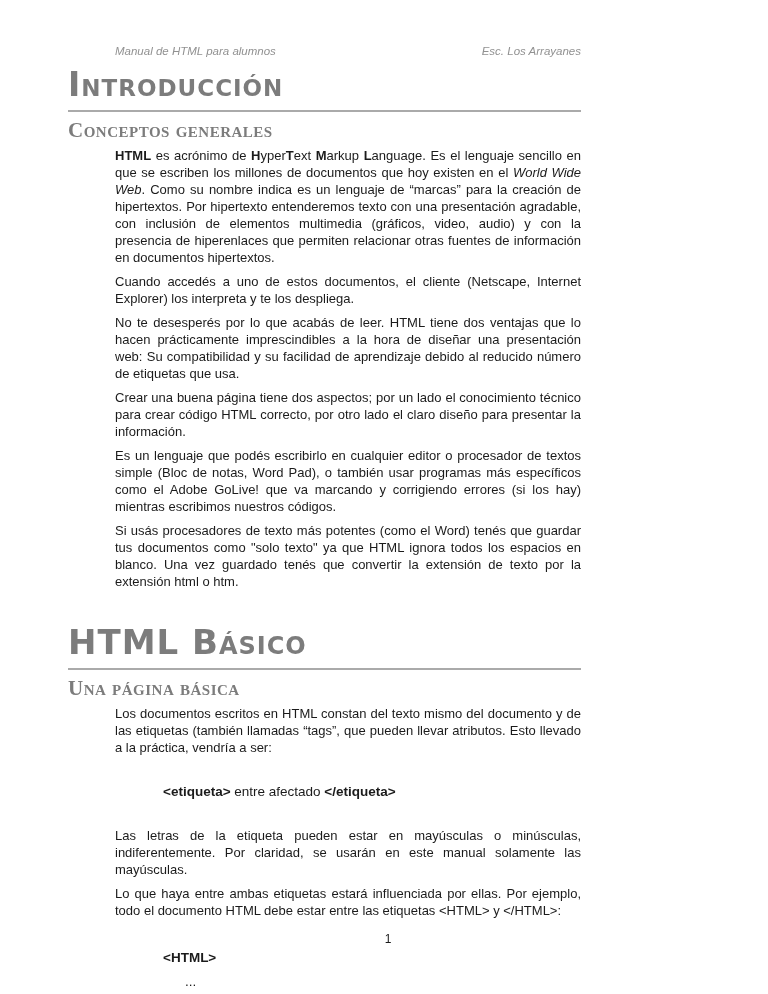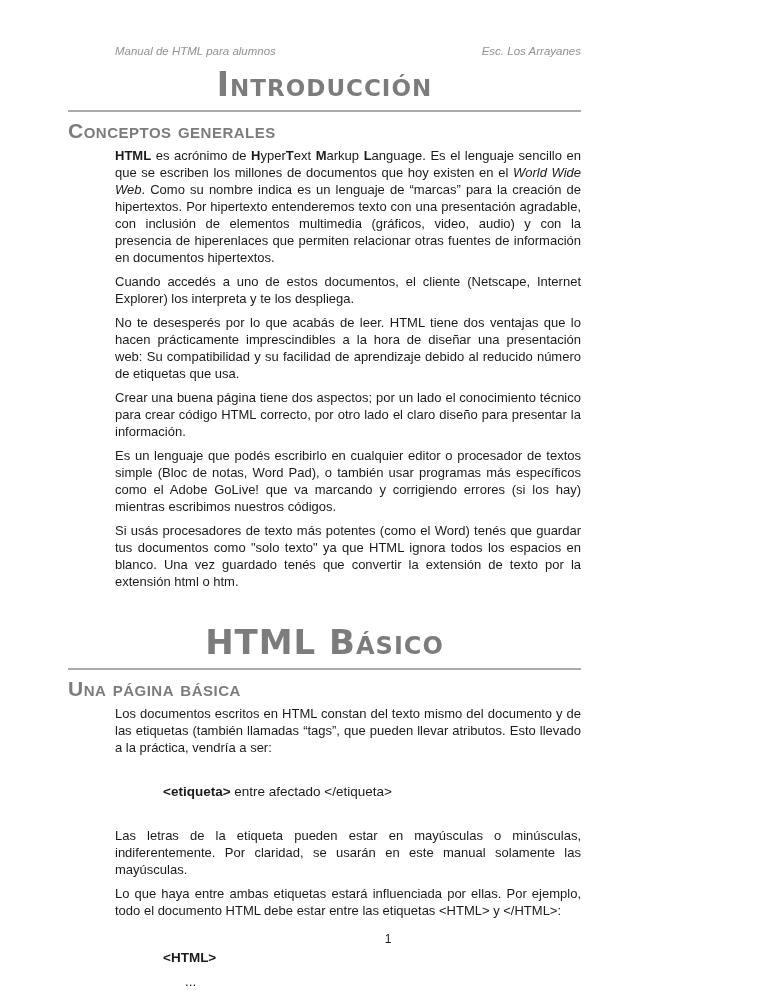--- a/index.html
+++ b/index.html
@@ -24,30 +24,29 @@
   }
   h1.doc-title {
     font-family: "DejaVu Sans", sans-serif;
     font-weight: bold;
     font-variant: small-caps;
     letter-spacing: 1px;
     color: #7c7c7c;
     font-size: 33px;
     line-height: 1;
     margin: 11px 51px 0 68px;
-    text-align: center;
   }
   h1.doc-title.second { font-size: 34px; }
   .rule {
     border: none;
     border-top: 2px solid #aaaaaa;
     margin: 9px 51px 0 68px;
   }
   h2.section-title {
-    font-family: Liberation Sans, sans-serif;
+    font-family: Liberation Serif, serif;
     font-weight: bold;
     font-variant: small-caps;
     letter-spacing: 0.5px;
     color: #7c7c7c;
     font-size: 21px;
     line-height: 1;
     margin: 8px 51px 0 68px;
   }
   p.body-par {
     margin: 7px 51px 0 115px;
@@ -99,21 +98,21 @@
   <p class="body-par"><span>Es un lenguaje que podés escribirlo en cualquier editor o procesador de textos simple (Bloc de notas, Word Pad), o también usar programas más específicos como el Adobe GoLive! que va marcando y corrigiendo errores (si los hay) mientras escribimos nuestros códigos.</span></p>
   <p class="body-par"><span>Si usás procesadores de texto más potentes (como el Word) tenés que guardar tus documentos como "solo texto" ya que HTML ignora todos los espacios en blanco. Una vez guardado tenés que convertir la extensión de texto por la extensión html o htm.</span></p>
 
   <div class="section-basico">
     <h1 class="doc-title second">HTML Básico</h1>
     <hr class="rule">
     <h2 class="section-title">Una página básica</h2>
 
     <p class="body-par"><span>Los documentos escritos en HTML constan del texto mismo del documento y de las etiquetas (también llamadas </span><span style="">“tags”</span><span>, que pueden llevar atributos. Esto llevado a la práctica, vendría a ser:</span></p>
 
-    <div class="tag-example"><span style="font-weight: bold;">&lt;etiqueta&gt;</span><span> entre afectado </span><span style="font-weight: normal; text-align: center;">&lt;/etiqueta&gt;</span></div>
+    <div class="tag-example"><span style="font-weight: bold;">&lt;etiqueta&gt;</span><span> entre afectado </span><span style="font-weight: bold; text-align: center;">&lt;/etiqueta&gt;</span></div>
 
     <p class="body-par"><span>Las letras de la etiqueta pueden estar en mayúsculas o minúsculas, indiferentemente. Por claridad, se usarán en este manual solamente las mayúsculas.</span></p>
     <p class="body-par"><span>Lo que haya entre ambas etiquetas estará influenciada por ellas. Por ejemplo, todo el documento HTML debe estar entre las etiquetas &lt;HTML&gt; y &lt;/HTML&gt;:</span></p>
 
     <div class="code-block">
       <div class="code-line"><span style="font-weight: bold;">&lt;HTML&gt;</span></div>
       <div class="code-line inner"><span>...</span></div>
       <div class="code-line inner"><span>Como el documento</span></div>
       <div class="code-line inner"><span>...</span></div>
       <div class="code-line"><span style="font-weight: bold;">&lt;/HTML&gt;</span></div>

